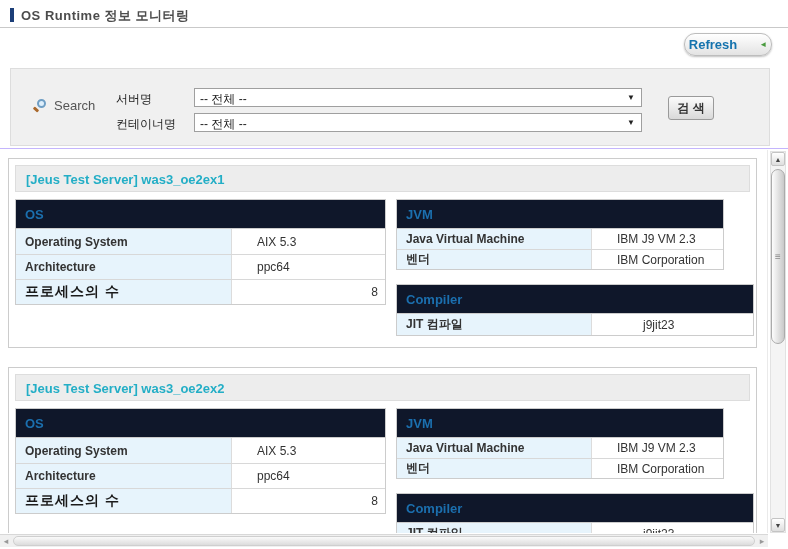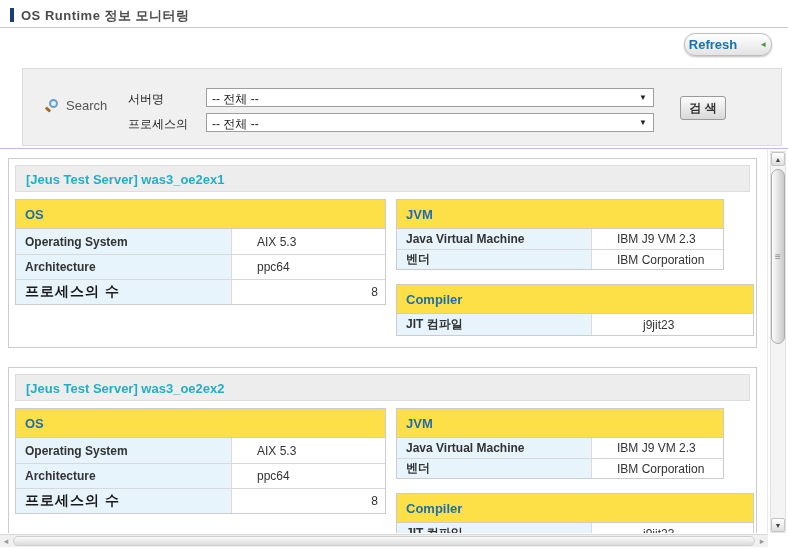--- a/index.html
+++ b/index.html
@@ -18,21 +18,21 @@
                  border:1px solid #bdbdbd; border-radius:11px;
                  background:linear-gradient(#ffffff,#e3e3e3);
                  box-shadow:0 1px 2px rgba(0,0,0,0.25);
                  display:flex; align-items:center; justify-content:center; gap:22px;
                  cursor:pointer; }
   .refresh-label { color:#1573ae; font-weight:bold; font-size:13px; }
   .green-arrow { color:#4a9b3f; font-size:8px; line-height:1; }
 
   
   .search-panel { position:absolute; left:10px; top:68px; width:760px; height:78px;
-                  background:#f0f0f0; border:1px solid #ddd;margin-left:12px; }
+                  background:#f0f0f0; border:1px solid #ddd; }
   .search-caption { position:absolute; left:22px; top:29px; display:flex; align-items:center; gap:7px; }
   .search-word { font-size:13px; color:#555; }
   .mag { position:relative; width:14px; height:14px; display:inline-block; }
   .mag i { position:absolute; left:4px; top:0; width:9px; height:9px; border:2px solid #6f9ec4;
            border-radius:50%; background:#ddeefb; display:block; }
   .mag b { position:absolute; left:0px; top:9px; width:6px; height:3px; background:#a9682b;
            transform:rotate(40deg); border-radius:1px; display:block; }
   .field-row { position:absolute; left:0; right:0; height:19px; }
   .row1 { top:19px; } .row2 { top:44px; }
   .f-label { position:absolute; left:105px; top:3px; font-size:12px; color:#222; }
@@ -55,21 +55,21 @@
   
   .server-panel { position:absolute; left:8px; width:749px; height:190px;
                   border:1px solid #ccc; background:#fff; }
   .p0 { top:8px; } .p1 { top:217px; }
   .panel-head { position:absolute; left:6px; top:6px; right:6px; height:27px;
                 background:#ededed; border:1px solid #ddd; line-height:25px; padding-left:10px; }
   .panel-title { color:#23aec6; font-weight:bold; font-size:13px; }
 
   .itable { position:absolute; border:1px solid #ccc; background:#fff; }
   .t-title { height:29px; line-height:29px; padding-left:9px; font-size:13px; font-weight:bold;
-             color:#1b6fae; border-bottom:1px solid #ccc; background:#fde047; }
+             color:#1b6fae; border-bottom:1px solid #ccc; background:#0f172a; }
   .t-row { display:flex; }
   .t-row + .t-row { border-top:1px solid #d8d8d8; }
   .cell-l { flex:0 0 auto; width:216px; padding-left:9px; background:#e7f4fc;
             border-right:1px solid #dcdcdc; font-weight:bold; font-size:12px; color:#333;
             display:flex; align-items:center; }
   .cell-v { flex:1; padding-left:25px; font-size:12px; color:#333; display:flex; align-items:center; }
 
   .os-table { left:6px; top:40px; width:371px; }
   .os-table .t-row { height:25px; }
   .jvm-table { left:387px; top:40px; width:328px; }
@@ -123,21 +123,21 @@
     <span class="search-word">Search</span>
   </div>
   <div class="field-row row1">
     <span class="f-label">서버명</span>
     <div class="select">
       <span class="sel-val">-- 전체 --</span>
       <span class="sel-arrow">▼</span>
     </div>
   </div>
   <div class="field-row row2">
-    <span class="f-label">프로세스의</span>
+    <span class="f-label">컨테이너명</span>
     <div class="select">
       <span class="sel-val">-- 전체 --</span>
       <span class="sel-arrow">▼</span>
     </div>
   </div>
   <button class="submit-btn">검 색</button>
 </div>
 
 <div class="scroll-area">
   <div class="content">

